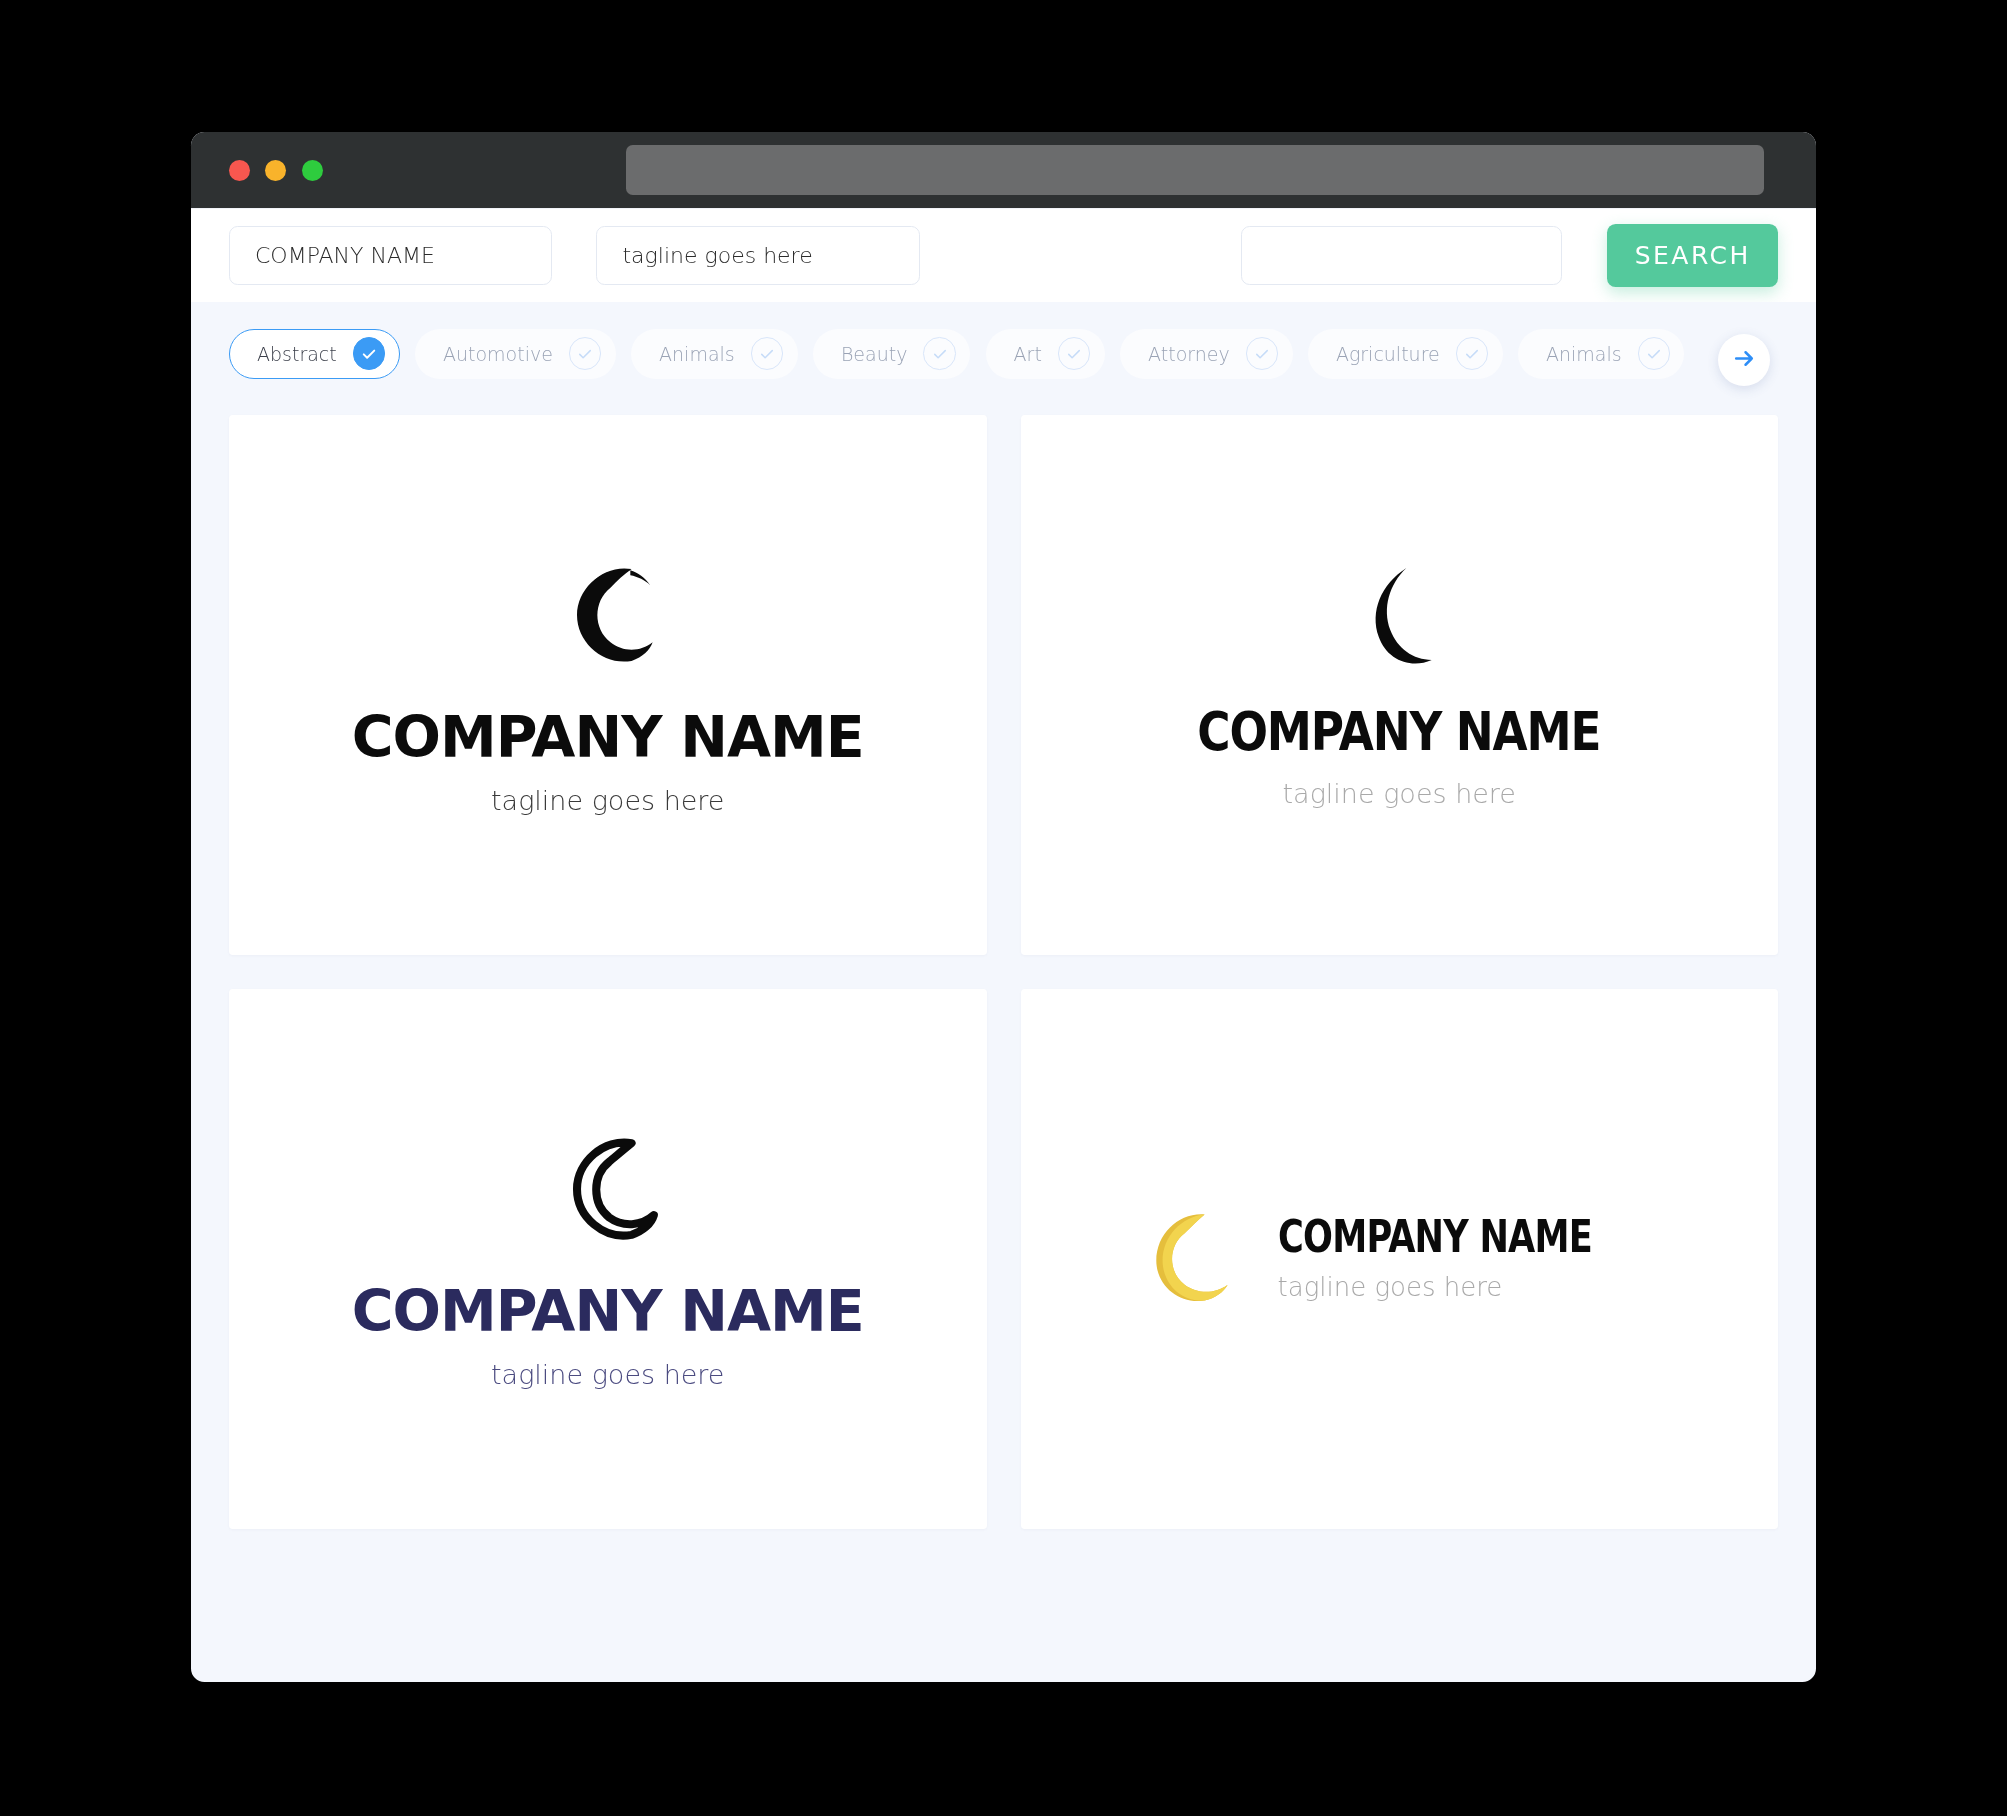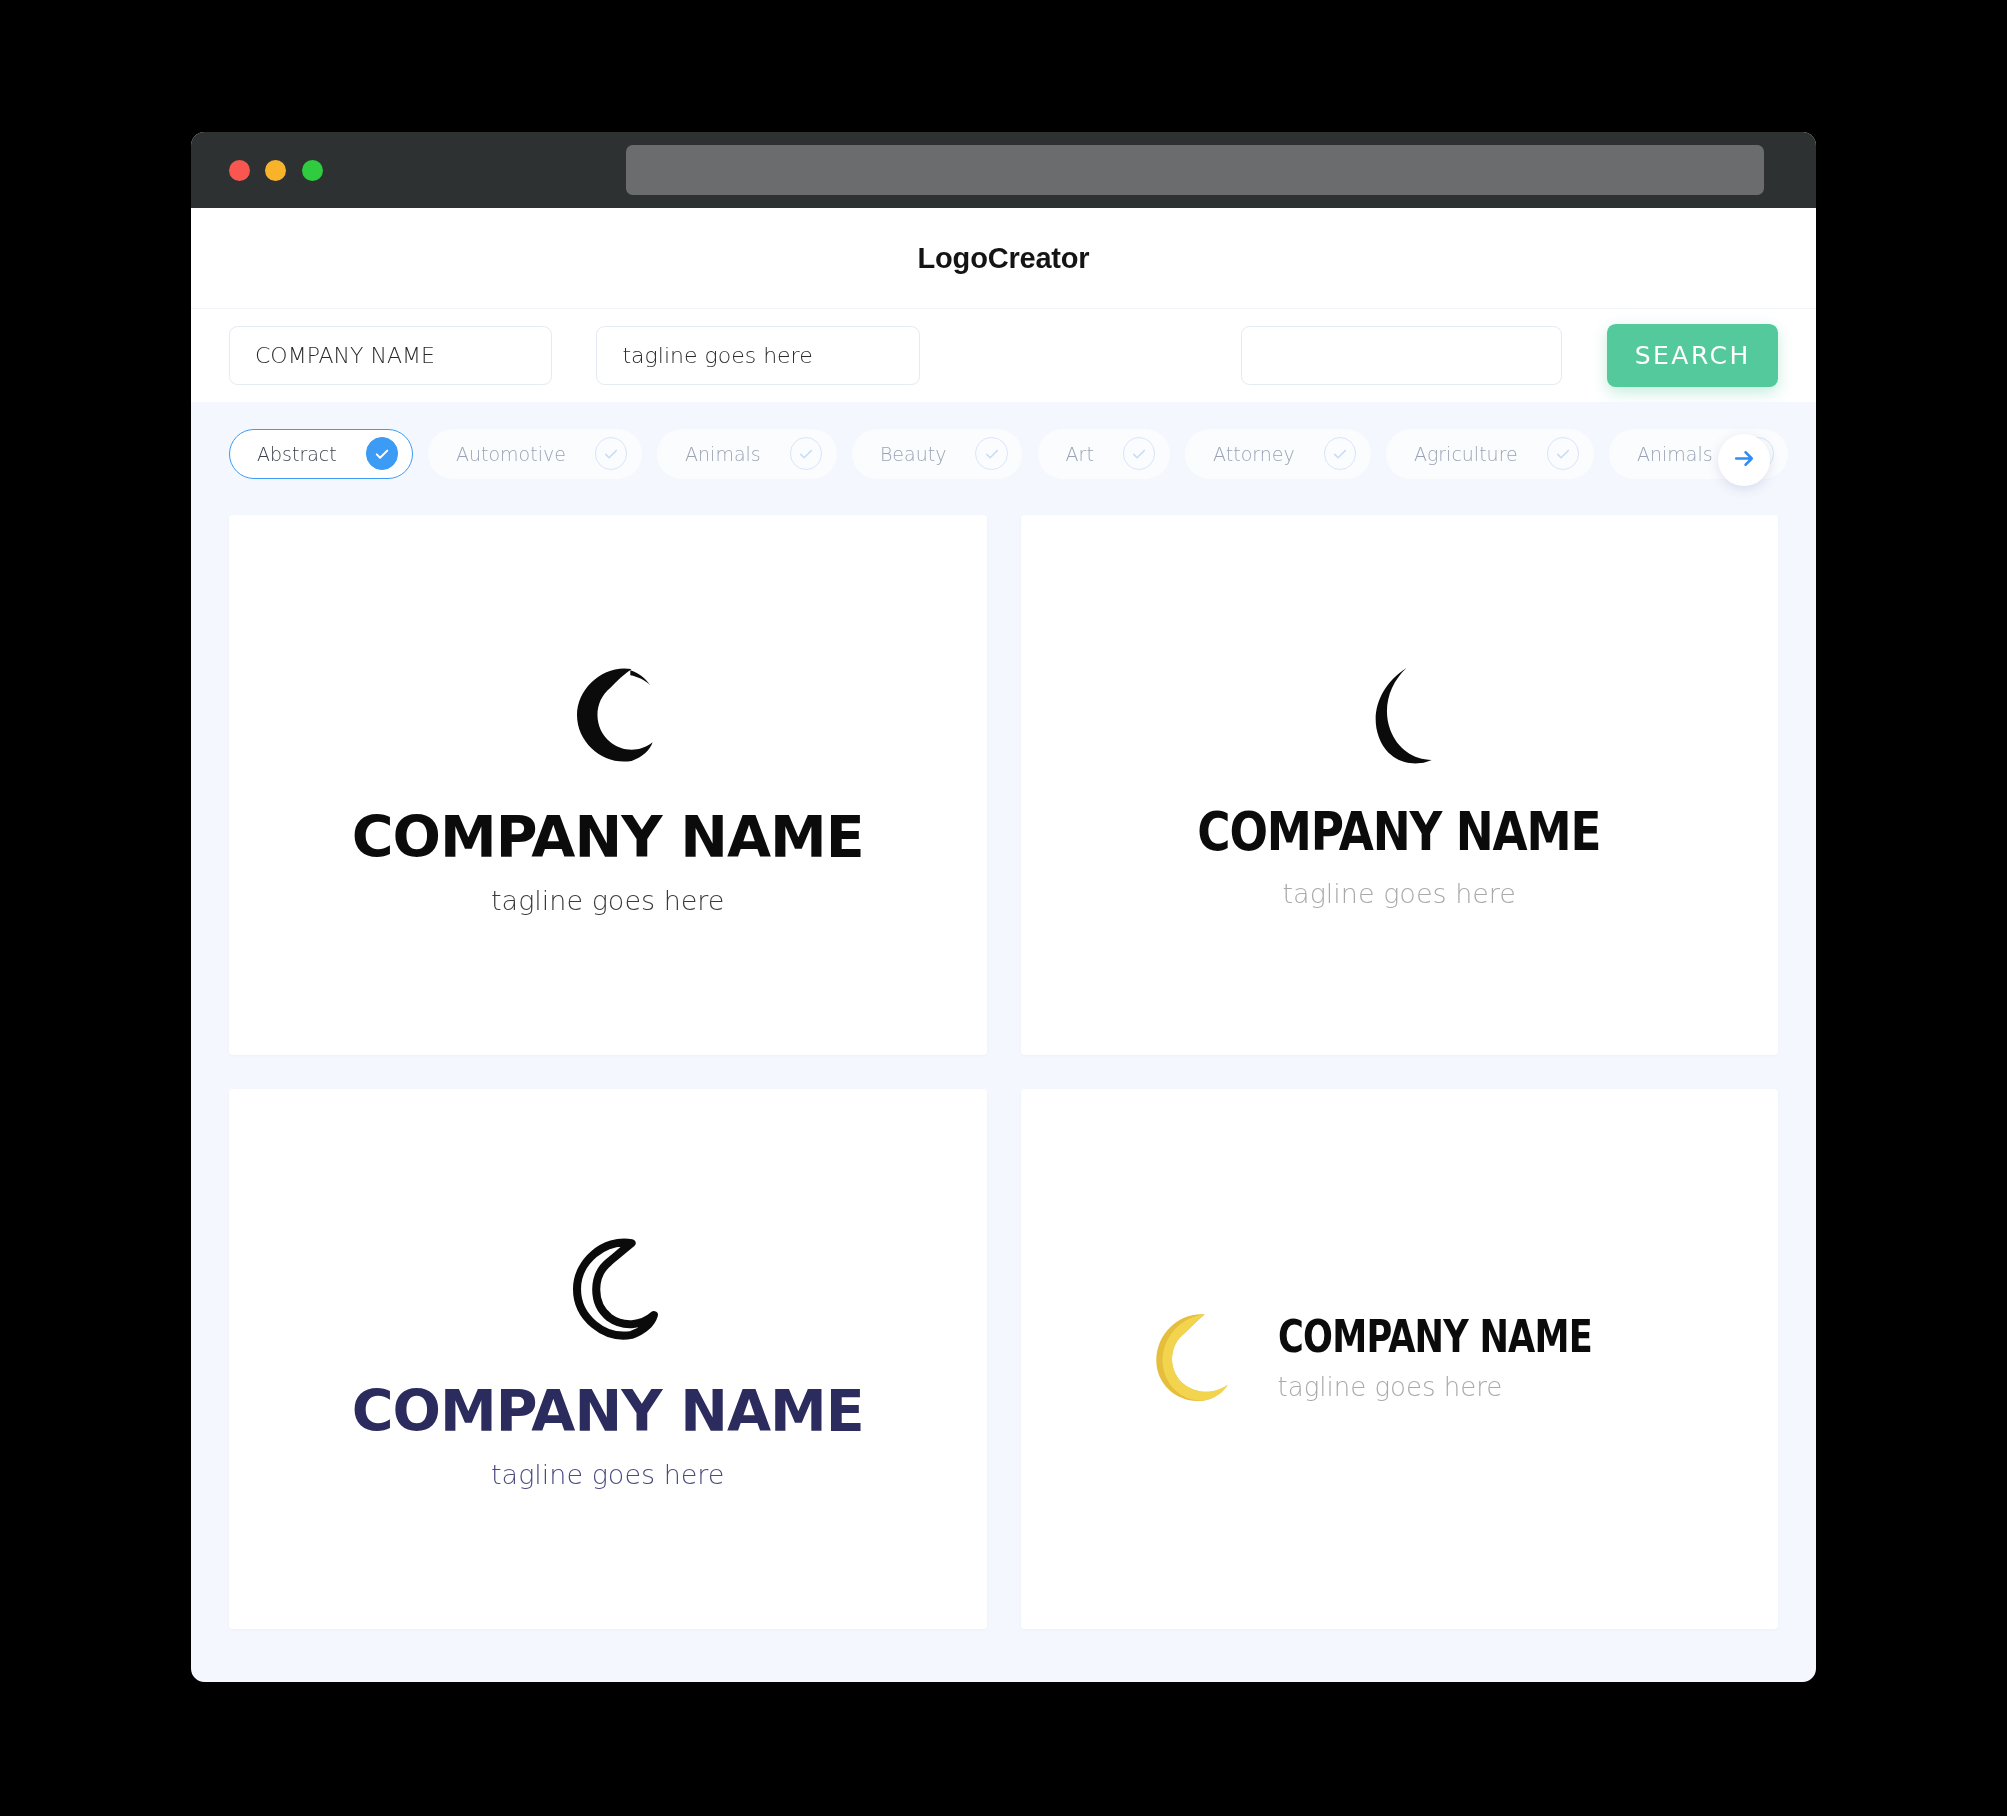--- a/index.html
+++ b/index.html
@@ -119,21 +119,21 @@
     padding-left: 38px;
     overflow: hidden;
   }
   .pill {
     flex: none;
     height: 50px;
     border-radius: 25px;
     background: #FBFCFE;
     display: flex;
     align-items: center;
-    gap: 29px;
+    gap: 16px;
     padding: 0 13.4px 0 27px;
     margin-right: 15.3px;
     border: 1px solid transparent;
     font-family: "DejaVu Sans", sans-serif;
     font-size: 19px;
     font-weight: 300;
     color: #9AA3B5;
     cursor: pointer;
     white-space: nowrap;
   }
@@ -241,23 +241,20 @@
 
     <div class="titlebar">
       <div class="traffic">
         <span class="dot red"></span>
         <span class="dot yellow"></span>
         <span class="dot green"></span>
       </div>
       <div class="urlbar"></div>
     </div>
 
-    <div class="app-header">
-      <div class="app-title">LogoCreator</div>
-    </div>
 
     <div class="search-row">
       <div class="field company">COMPANY NAME</div>
       <div class="field tagline">tagline goes here</div>
       <div class="field third"></div>
       <button class="search-btn">SEARCH</button>
     </div>
 
     <div class="cat-bar">
 

